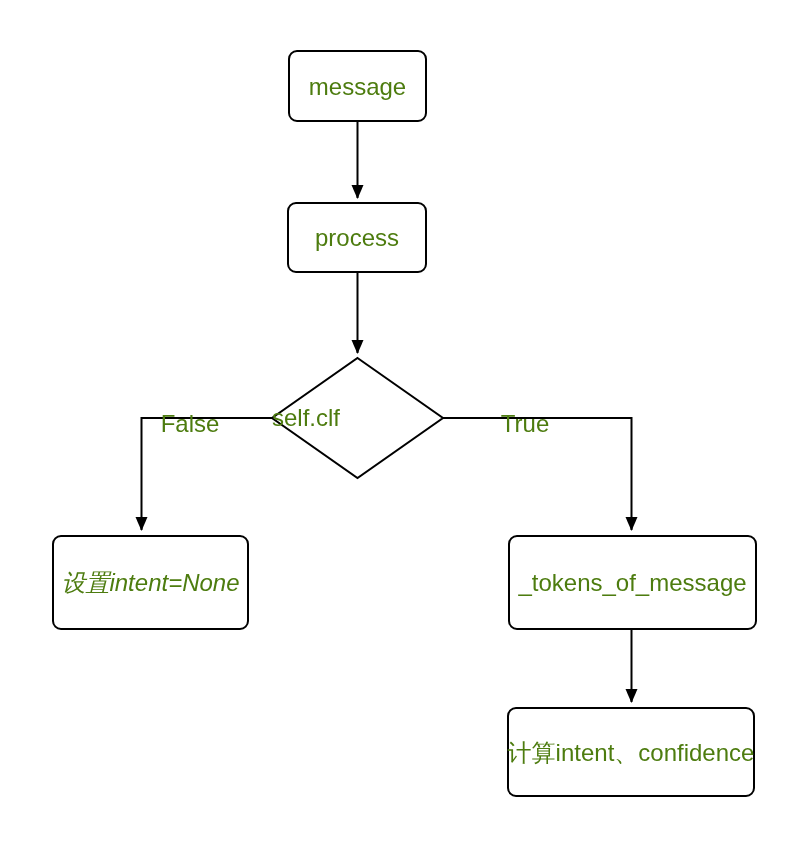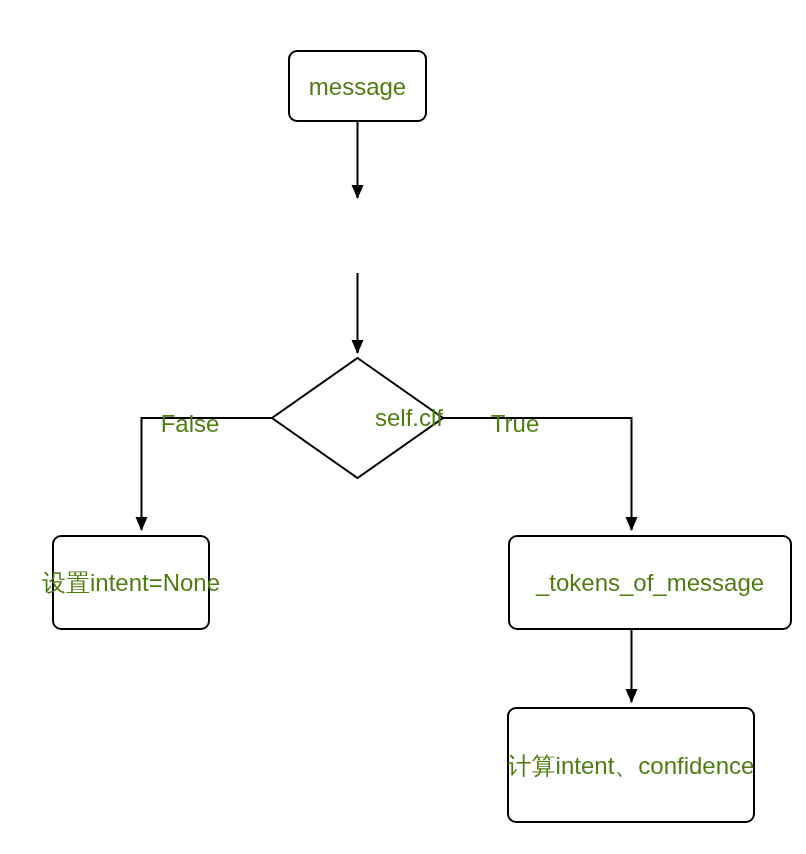--- a/index.html
+++ b/index.html
@@ -33,45 +33,45 @@
     flex-direction: column;
     align-items: center;
     justify-content: center;
     font-size: 24px;
     line-height: 29px;
     text-align: center;
     white-space: nowrap;
   }
   #node-message  { left: 288px; top: 50px;  width: 139px; height: 72px; }
   #node-process  { left: 287px; top: 202px; width: 140px; height: 71px; }
-  #node-set-none { left: 52px;  top: 535px; width: 158px; height: 95px; }
-  #node-tokens   { left: 508px; top: 535px; width: 284px; height: 95px; }
-  #node-compute  { left: 507px; top: 707px; width: 248px; height: 116px; }
+  #node-set-none { left: 52px;  top: 535px; width: 197px; height: 95px; font-style: italic; }
+  #node-tokens   { left: 508px; top: 535px; width: 249px; height: 95px; }
+  #node-compute  { left: 507px; top: 707px; width: 248px; height: 90px; }
   .diamond-label {
     position: absolute;
     left: 272px;
     top: 404px;
     width: 171px;
-    text-align: right;
+    text-align: left;
     font-size: 24px;
     line-height: 28px;
     white-space: nowrap;
   }
   .edge-label {
     position: absolute;
     top: 377px;
     width: 110px;
     text-align: center;
     font-size: 24px;
     line-height: 28px;
     white-space: nowrap;
     margin-top: 33px;
   }
   #edge-label-false { left: 135px; }
-  #edge-label-true  { left: 460px; }
+  #edge-label-true  { left: 470px; }
 </style>
 </head>
 <body>
 
 <div id="canvas">
 
   <svg id="connectors" viewBox="0 0 806 854" xmlns="http://www.w3.org/2000/svg">
     <defs>
       <marker id="arrow" markerUnits="userSpaceOnUse" markerWidth="15" markerHeight="13" refX="13" refY="6" orient="auto">
         <path d="M0,0 L14,6 L0,12 Z" fill="#000000"></path>
@@ -84,20 +84,23 @@
     <path d="M443,418 L631.5,418 L631.5,530" fill="none" stroke="#000000" stroke-width="2" marker-end="url(#arrow)"></path>
     <path d="M631.5,630 L631.5,702" fill="none" stroke="#000000" stroke-width="2" marker-end="url(#arrow)"></path>
 
     <polygon points="357.5,358 443,418 357.5,478 272,418" fill="#ffffff" stroke="#000000" stroke-width="2" stroke-linejoin="miter"></polygon>
   </svg>
 
   <div class="node" id="node-message">
     <div>message</div>
   </div>
 
+  <div class="node" id="node-process">
+    <div>process</div>
+  </div>
 
   <div class="diamond-label">self.clf</div>
 
   <div class="edge-label" id="edge-label-false">False</div>
 
   <div class="edge-label" id="edge-label-true">True</div>
 
   <div class="node" id="node-set-none">
     <div>设置intent=None</div>
   </div>

